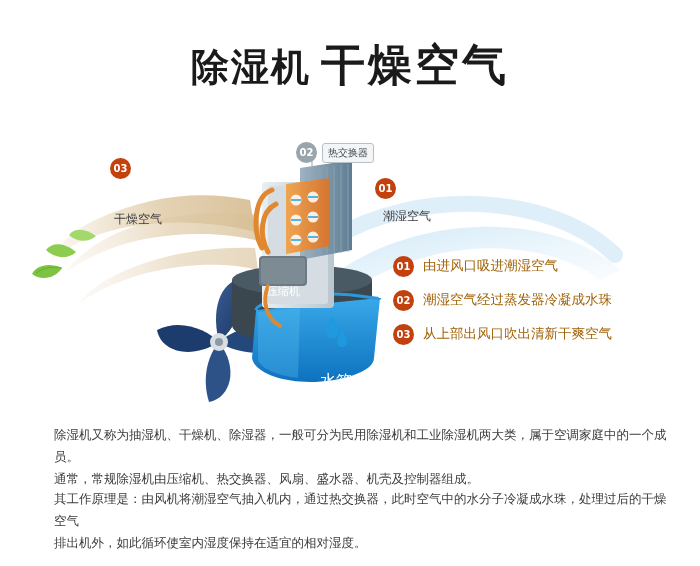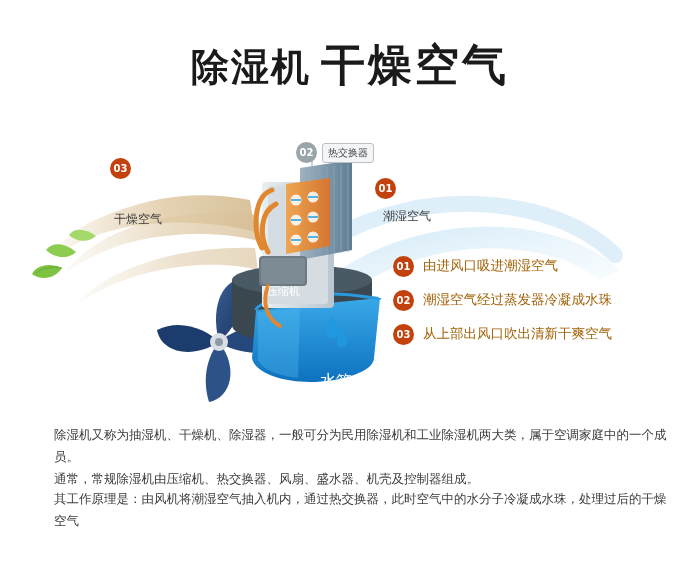--- a/index.html
+++ b/index.html
@@ -311,15 +311,16 @@
       <div class="step-text">从上部出风口吹出清新干爽空气</div>
     </div>
   </div>
 
   <div class="body-text" id="para1">
     <p>除湿机又称为抽湿机、干燥机、除湿器，一般可分为民用除湿机和工业除湿机两大类，属于空调家庭中的一个成员。</p>
     <p>通常，常规除湿机由压缩机、热交换器、风扇、盛水器、机壳及控制器组成。</p>
   </div>
   <div class="body-text" id="para2">
     <p>其工作原理是：由风机将潮湿空气抽入机内，通过热交换器，此时空气中的水分子冷凝成水珠，处理过后的干燥空气</p>
+    <p>排出机外，如此循环使室内湿度保持在适宜的相对湿度。</p>
   </div>
 
 </div>
 
 </body></html>

